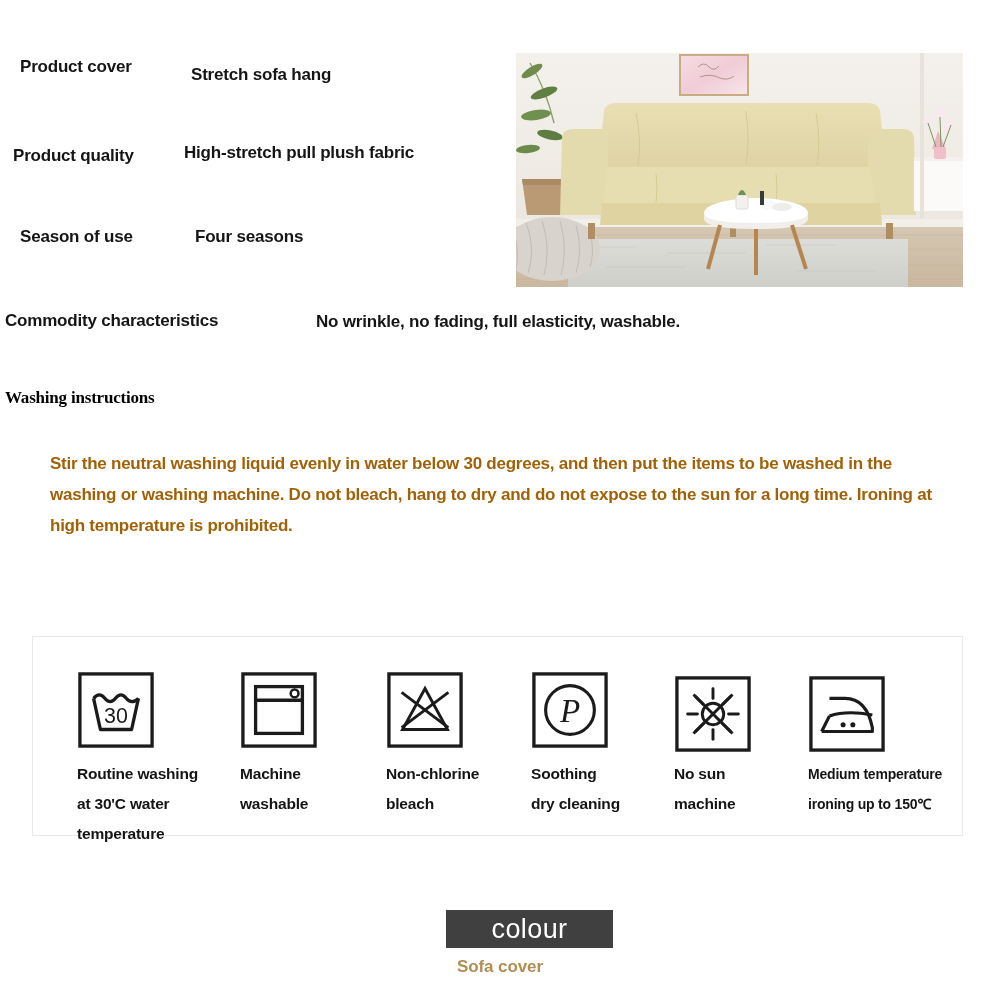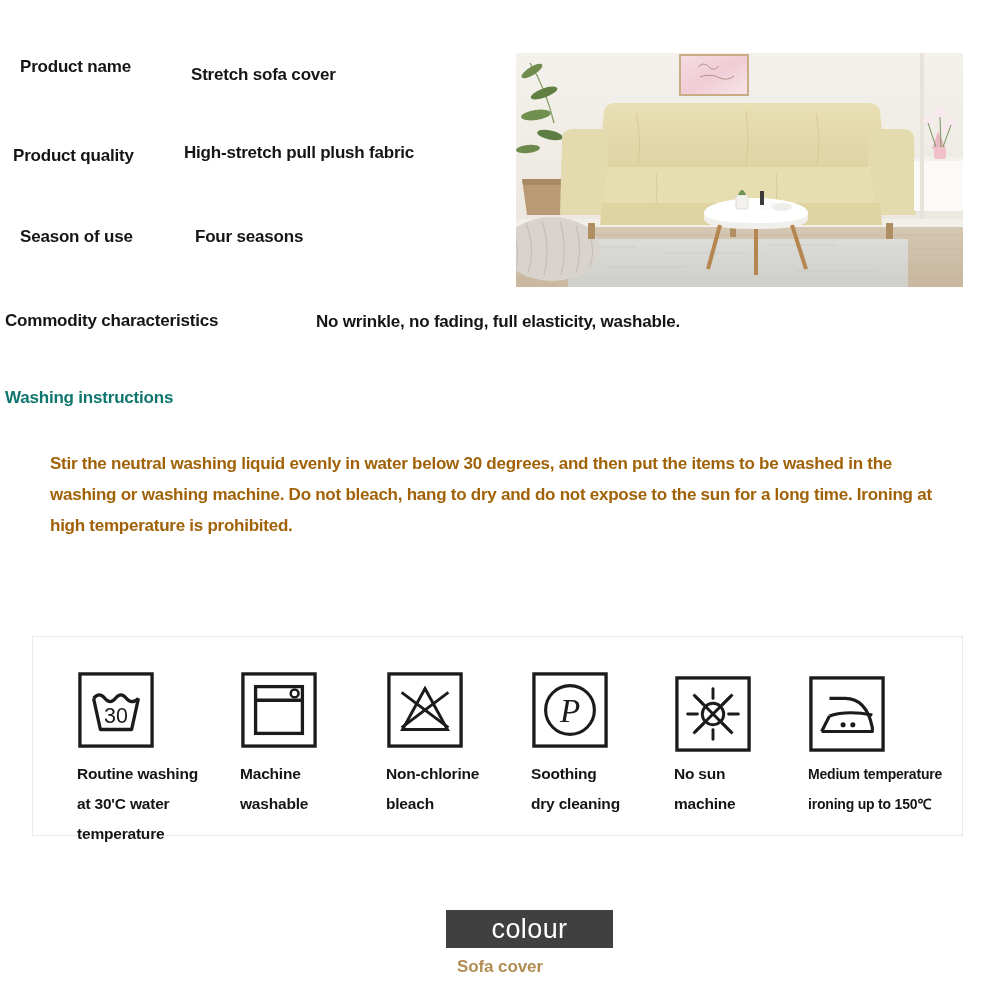--- a/index.html
+++ b/index.html
@@ -49,21 +49,22 @@
     color: #d8d8d8;
     letter-spacing: 2px;
   }
 
   
   .wash-heading {
     left: 5px; top: 388px;
     font-weight: bold;
     font-size: 17px;
     letter-spacing: -0.2px;
-    color: #0f766e;
+    color: #000000;
+    font-family: Liberation Serif, serif;
   }
   .wash-body {
     left: 50px; top: 448px;
     width: 910px;
     font-weight: bold;
     font-size: 17px;
     line-height: 31px;
     letter-spacing: -0.25px;
     color: #a16207;
   }
@@ -139,22 +140,22 @@
     width: 447px;
     height: 234px;
     overflow: hidden;
     background: #efe9e2;
   }
   .photo svg { display: block; }
 </style>
 </head>
 <body>
 
-<div class="abs spec-key k0">Product name</div>
-<div class="abs spec-val v0">Stretch sofa cover</div>
+<div class="abs spec-key k0">Product cover</div>
+<div class="abs spec-val v0">Stretch sofa hang</div>
 
 <div class="abs spec-key k1">Product quality</div>
 <div class="abs spec-val v1">High-stretch pull plush fabric</div>
 
 <div class="abs spec-key k2">Season of use</div>
 <div class="abs spec-val v2">Four seasons</div>
 
 <div class="abs artifact-dots">. .</div>
 <div class="abs spec-key k3">Commodity characteristics</div>
 <div class="abs spec-val v3">No wrinkle, no fading, full elasticity, washable.</div>

